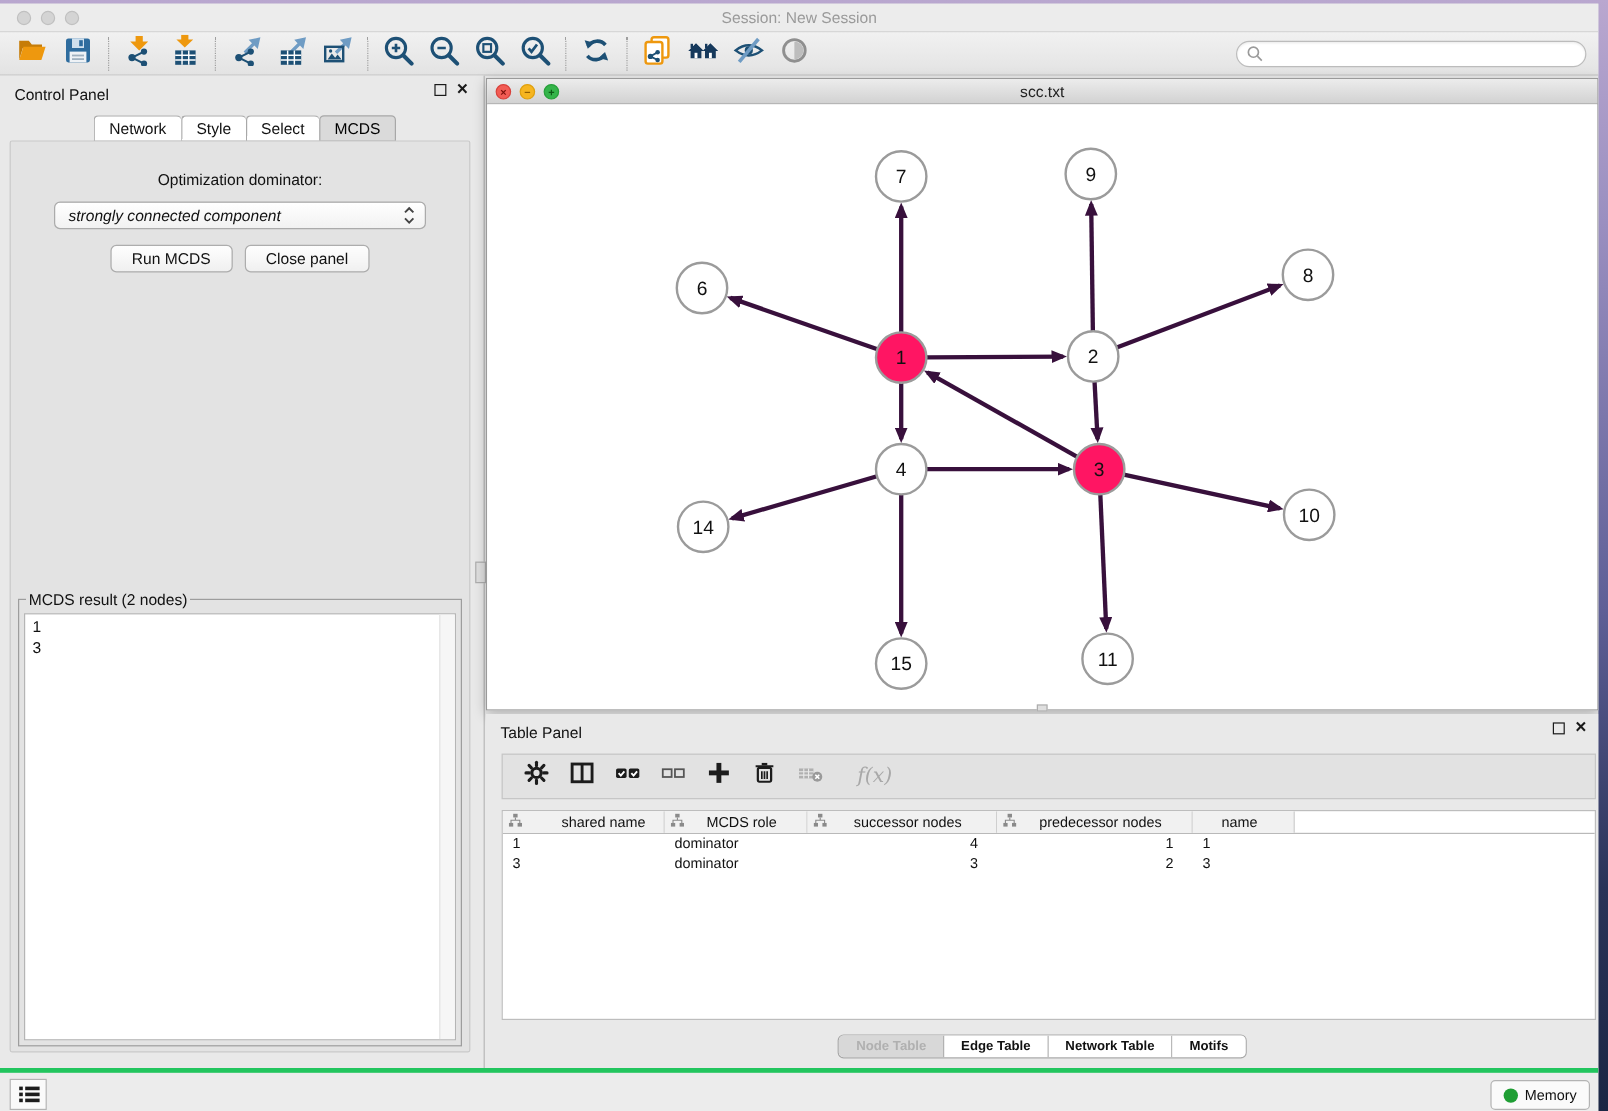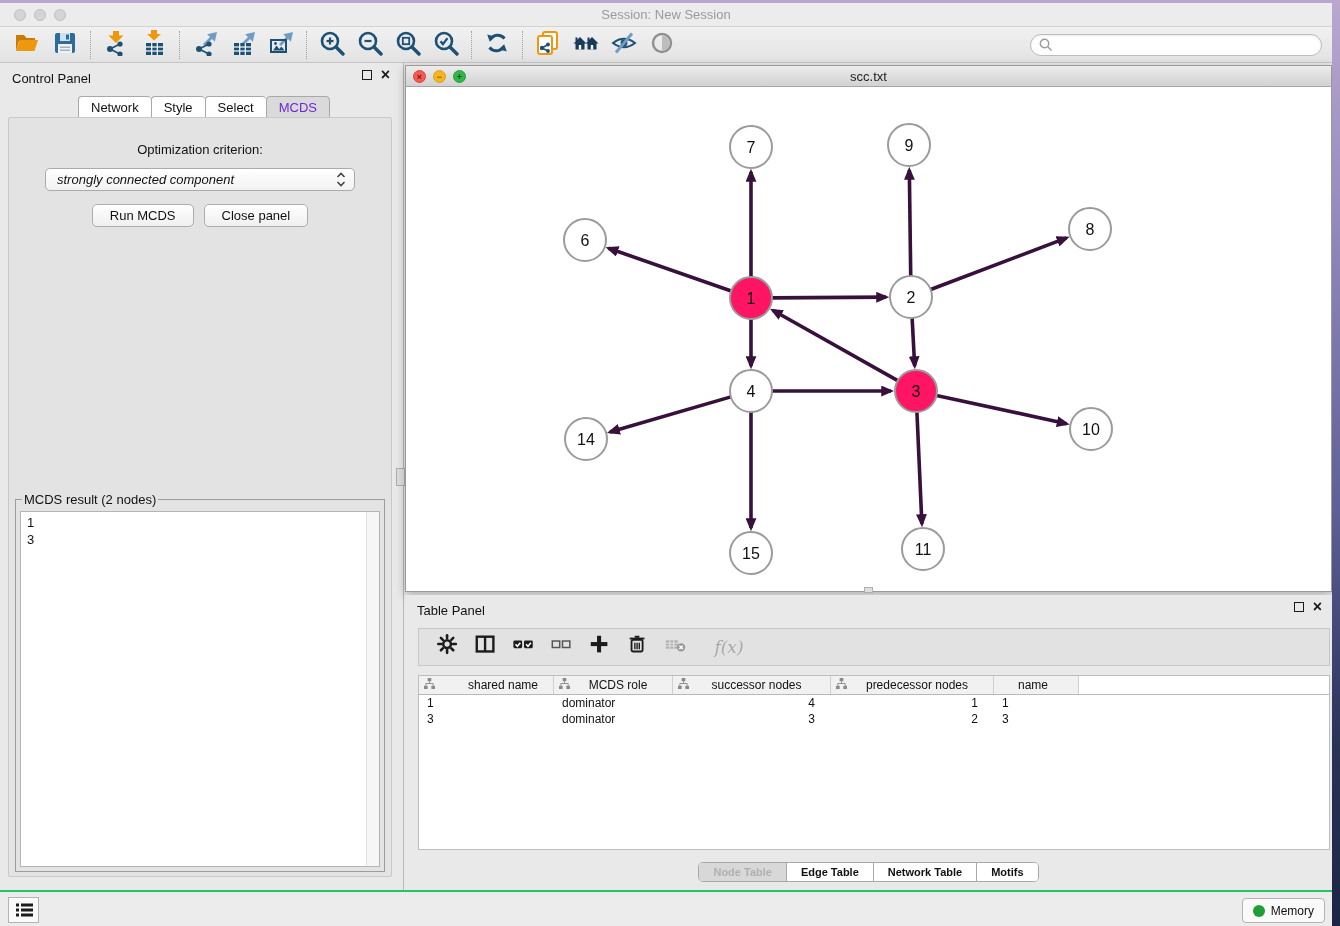--- a/index.html
+++ b/index.html
@@ -28,21 +28,21 @@
   .control-panel { position:absolute; left:0; top:60px; width:400px; height:827px; background:#e9e9e9; }
   .cp-header { position:relative; height:30px; }
   .cp-title { position:absolute; left:12px; top:8px; font-size:13px; color:#111; }
   .win-btns { position:absolute; right:10px; top:7px; display:flex; gap:9px; align-items:center; }
   .float-icon { width:10px; height:10px; border:1.5px solid #1a1a1a; background:transparent; }
   .close-icon { font-size:16px; font-weight:900; color:#1a1a1a; line-height:10px; }
   .cp-tabs { position:absolute; left:78px; top:33px; display:flex; }
   .tab { font-size:13px; padding:3px 12px 2px; background:#fff; border:1px solid #a8a8a8; border-right:none;
     color:#111; border-radius:4px 4px 0 0; }
   .tab:last-child { border-right:1px solid #a8a8a8; }
-  .tab.selected { background:#dadada; color:#6d28d9; }
+  .tab.selected { background:#dadada; color:#000000; }
   .cp-body { position:absolute; left:8px; right:8px; top:54px; bottom:13px; background:#e3e3e3;
     border:1px solid #c9c9c9; border-radius:2px; }
   .opt-label { margin-top:24px; text-align:center; font-size:13px; color:#111; }
   .dropdown { margin:11px auto 0; width:310px; height:23px; background:linear-gradient(#fff,#f2f2f2);
     border:1px solid #ababab; border-radius:5px; display:flex; align-items:center; padding:0 8px 0 11px; font-size:13px;font-style:italic; }
   .dropdown .dd-label { flex:1; color:#111; }
   .btn-row { margin-top:13px; display:flex; justify-content:center; gap:10px; }
   .push-btn { font-size:13px; color:#111; background:linear-gradient(#fefefe,#f0f0f0);
     border:1px solid #adadad; border-radius:5px; padding:3px 17px; }
   fieldset.result { position:absolute; left:6px; right:6px; bottom:4px; height:380px;
@@ -85,21 +85,21 @@
   .dt-hcell .hc-label { flex:1; text-align:center; padding-right:6px; }
   .dt-row { display:flex; height:16px; font-size:12px; color:#111; }
   .dt-cell { overflow:hidden; white-space:nowrap; }
   .tp-tabs { position:absolute; left:0; right:0; top:267px; display:flex; justify-content:center; }
   .seg-wrap { display:flex; border:1px solid #a9a9a9; border-radius:5px; overflow:hidden; background:#fff; }
   .seg { font-size:11px; font-weight:700; color:#111; padding:3px 14px; border-right:1px solid #a9a9a9; background:#fff; }
   .seg:last-child { border-right:none; }
   .seg.selected { background:#d8d8d8; color:#b0b0b0; }
 
   
-  .status-bar { position:absolute; left:0; top:887px; width:100%; height:36px; background:#ececec; border-top:2px solid #22c55e; }
+  .status-bar { position:absolute; left:0; top:887px; width:100%; height:36px; background:#ececec; border-top:4px solid #22c55e; }
   .list-btn { position:absolute; left:8px; top:5px; width:31px; height:26px; background:#fafafa; border:1px solid #b3b3b3;
     display:flex; align-items:center; justify-content:center; }
   .memory-btn { position:absolute; right:7px; top:6px; height:25px; background:#fafafa; border:1px solid #b3b3b3; border-radius:4px;
     display:flex; align-items:center; gap:6px; padding:0 10px; font-size:12px; color:#111; }
   .mem-dot { width:12px; height:12px; border-radius:50%; background:#1f9e34; }
 </style>
 </head>
 <body>
 
 <div class="desktop">
@@ -286,21 +286,21 @@
           <span class="close-icon">×</span>
         </span>
       </div>
       <div class="cp-tabs" id="cp-tabs">
           <div class="tab">Network</div>
           <div class="tab">Style</div>
           <div class="tab">Select</div>
           <div class="tab selected">MCDS</div>
         </div>
       <div class="cp-body">
-        <div class="opt-label">Optimization criterion:</div>
+        <div class="opt-label">Optimization dominator:</div>
         <div class="dropdown">
           <span class="dd-label">strongly connected component</span>
           <svg width="10" height="15" viewBox="0 0 10 15">
             <path d="M1.5,5 L5,1.5 L8.5,5" stroke="#444" fill="none" stroke-width="1.6"></path>
             <path d="M1.5,10 L5,13.5 L8.5,10" stroke="#444" fill="none" stroke-width="1.6"></path>
           </svg>
         </div>
         <div class="btn-row">
           <button class="push-btn">Run MCDS</button>
           <button class="push-btn">Close panel</button>

